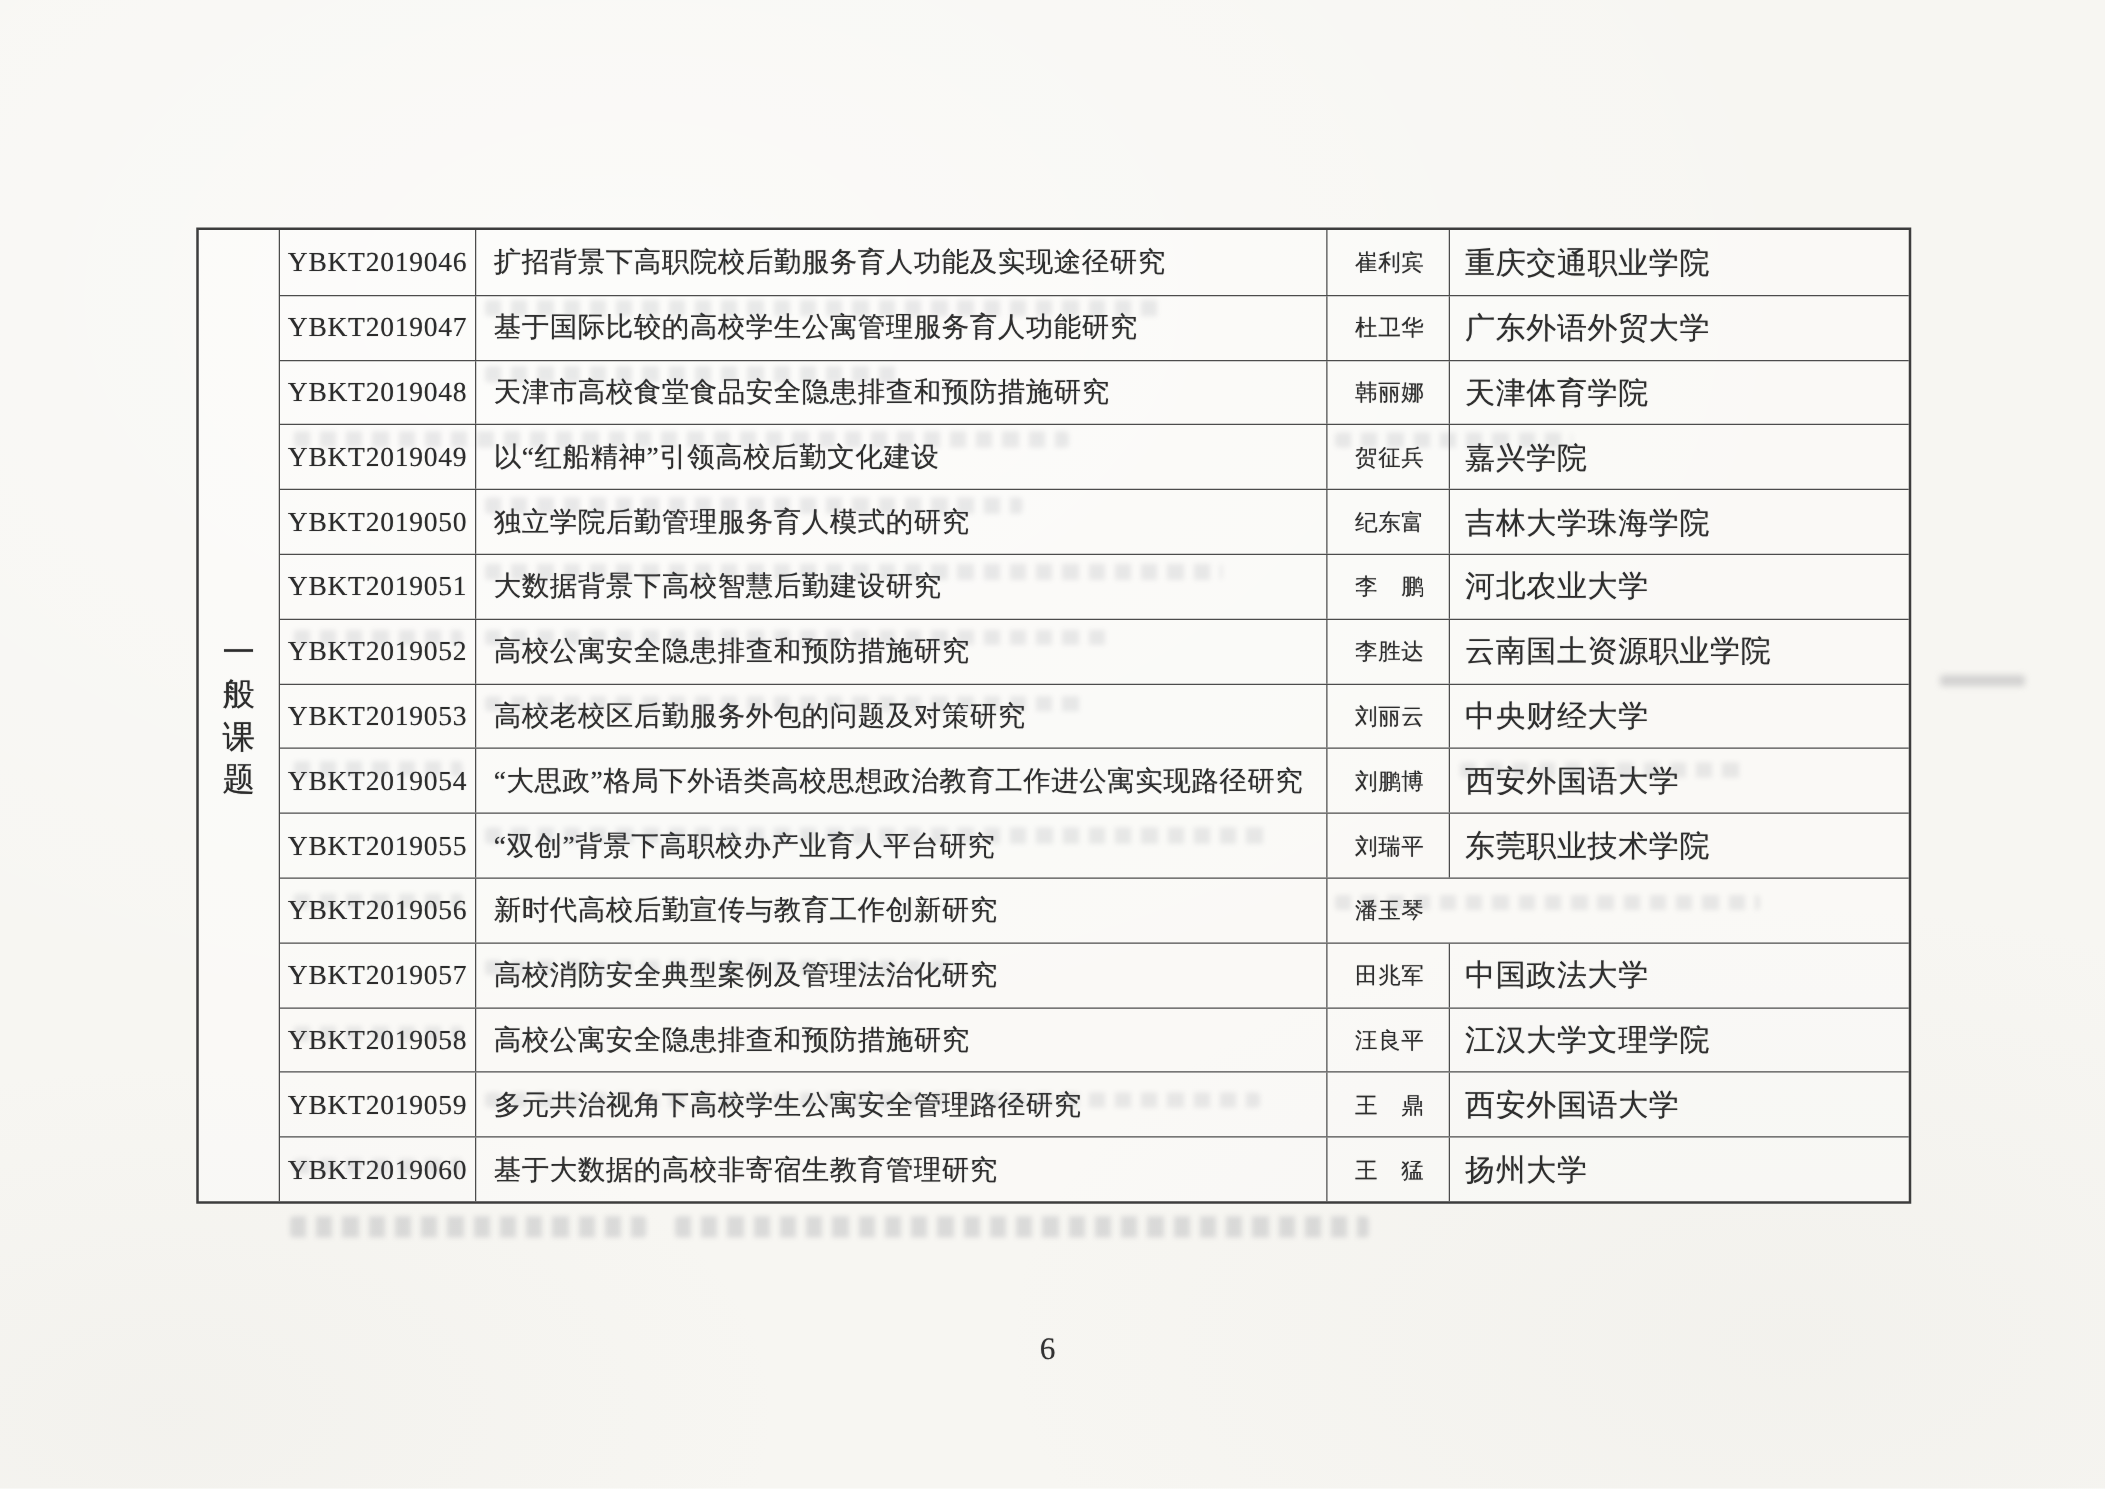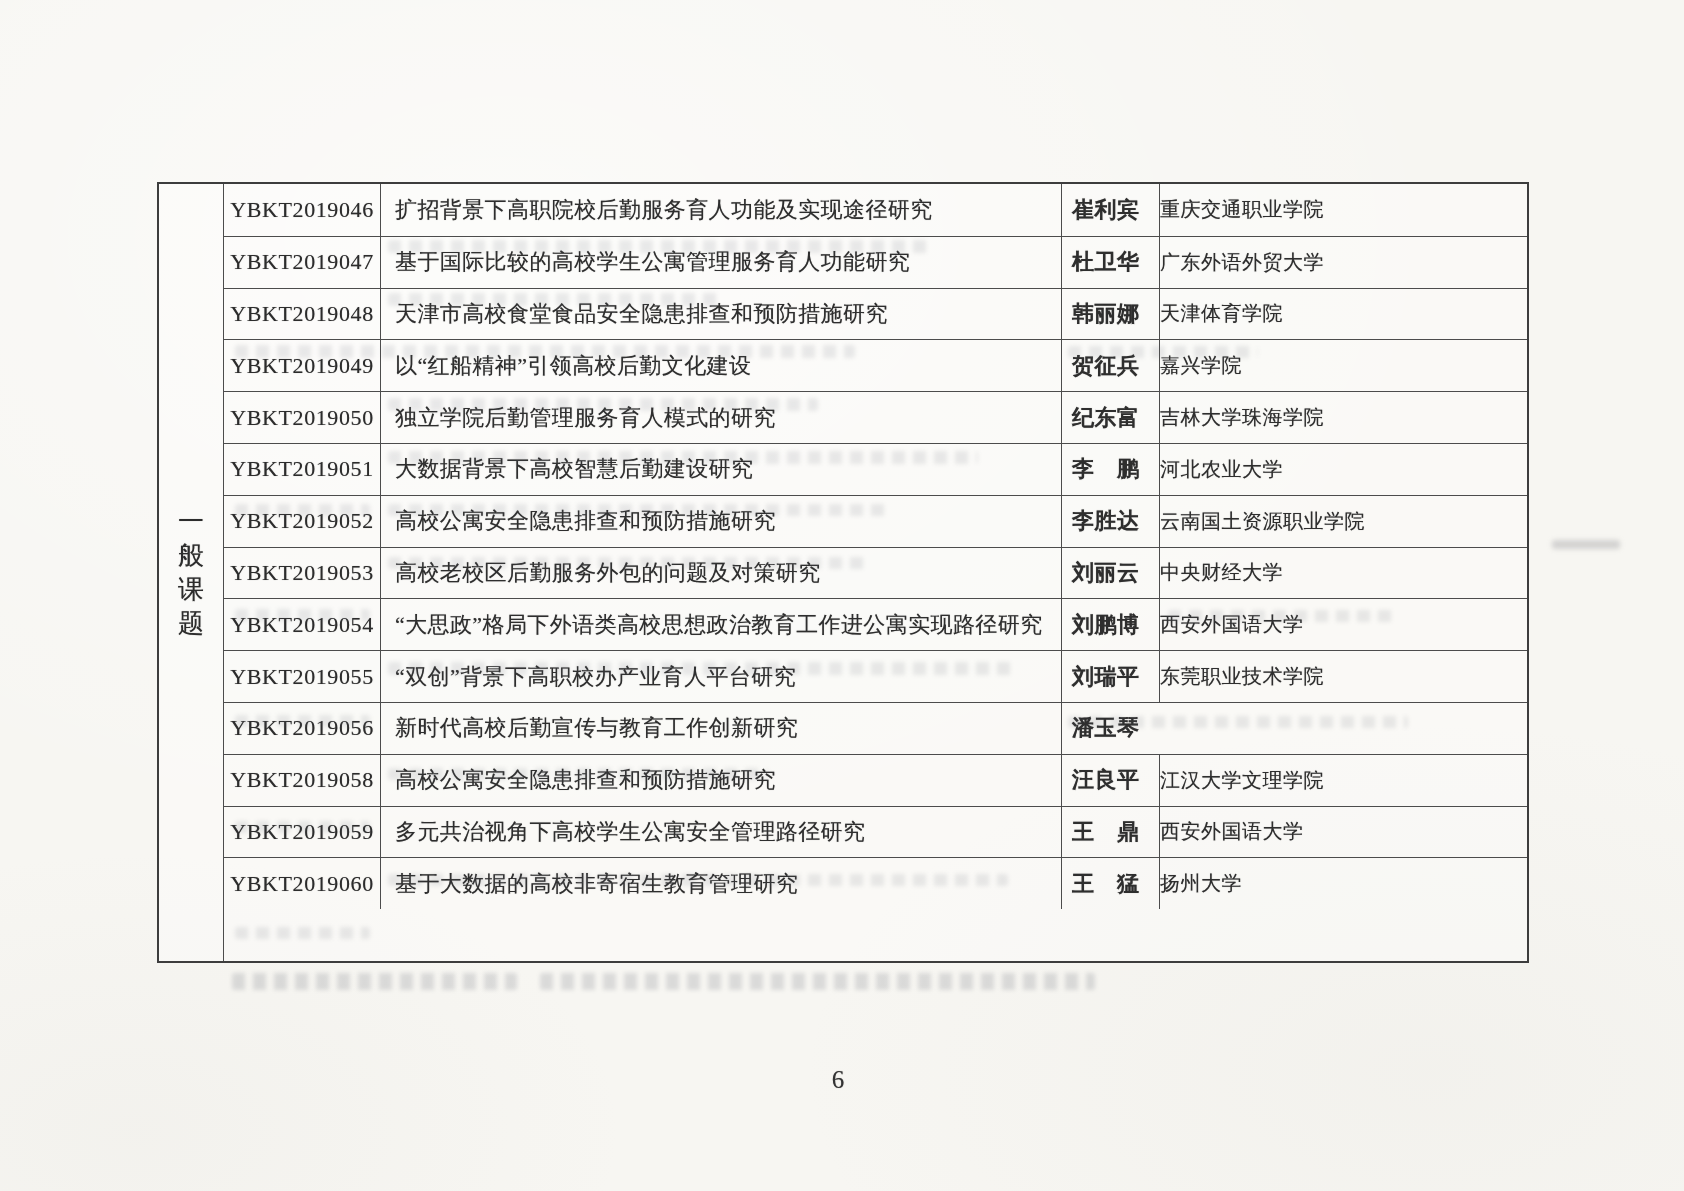--- a/index.html
+++ b/index.html
@@ -77,27 +77,27 @@
     letter-spacing: 0.6px;
     color: #2c2c2c;
   }
   .cell.title {
     padding-left: 14px;
     padding-right: 2px;
     font-size: 22px;
     letter-spacing: 0.4px;
   }
   .cell.leader {
-    padding-left: 10px;
-    font-size: 22px;
+    padding-left: 22px;
+    font-size: 18px;
     letter-spacing: 0.5px;
-    font-weight: bold;
   }
   .cell.inst {
-    font-size: 20px;
+    padding-left: 12px;
+    font-size: 24px;
     letter-spacing: 0.5px;
   }
   
   .ghost {
     position: absolute;
     background: repeating-linear-gradient(90deg,
       rgba(98,102,114,0.38) 0px, rgba(98,102,114,0.38) 13px,
       rgba(98,102,114,0) 13px, rgba(98,102,114,0) 21px);
     filter: blur(2.3px);
     opacity: 0.33;
@@ -203,20 +203,26 @@
       <div class="cell leader">刘瑞平</div>
       <div class="cell inst">东莞职业技术学院</div>
     </div>
 
     <div class="row">
       <div class="cell code">YBKT2019056</div>
       <div class="cell title">新时代高校后勤宣传与教育工作创新研究</div>
       <div class="cell leader">潘玉琴</div>
     </div>
 
+    <div class="row">
+      <div class="cell code">YBKT2019057</div>
+      <div class="cell title">高校消防安全典型案例及管理法治化研究</div>
+      <div class="cell leader">田兆军</div>
+      <div class="cell inst">中国政法大学</div>
+    </div>
 
     <div class="row">
       <div class="cell code">YBKT2019058</div>
       <div class="cell title">高校公寓安全隐患排查和预防措施研究</div>
       <div class="cell leader">汪良平</div>
       <div class="cell inst">江汉大学文理学院</div>
     </div>
 
     <div class="row">
       <div class="cell code">YBKT2019059</div>

